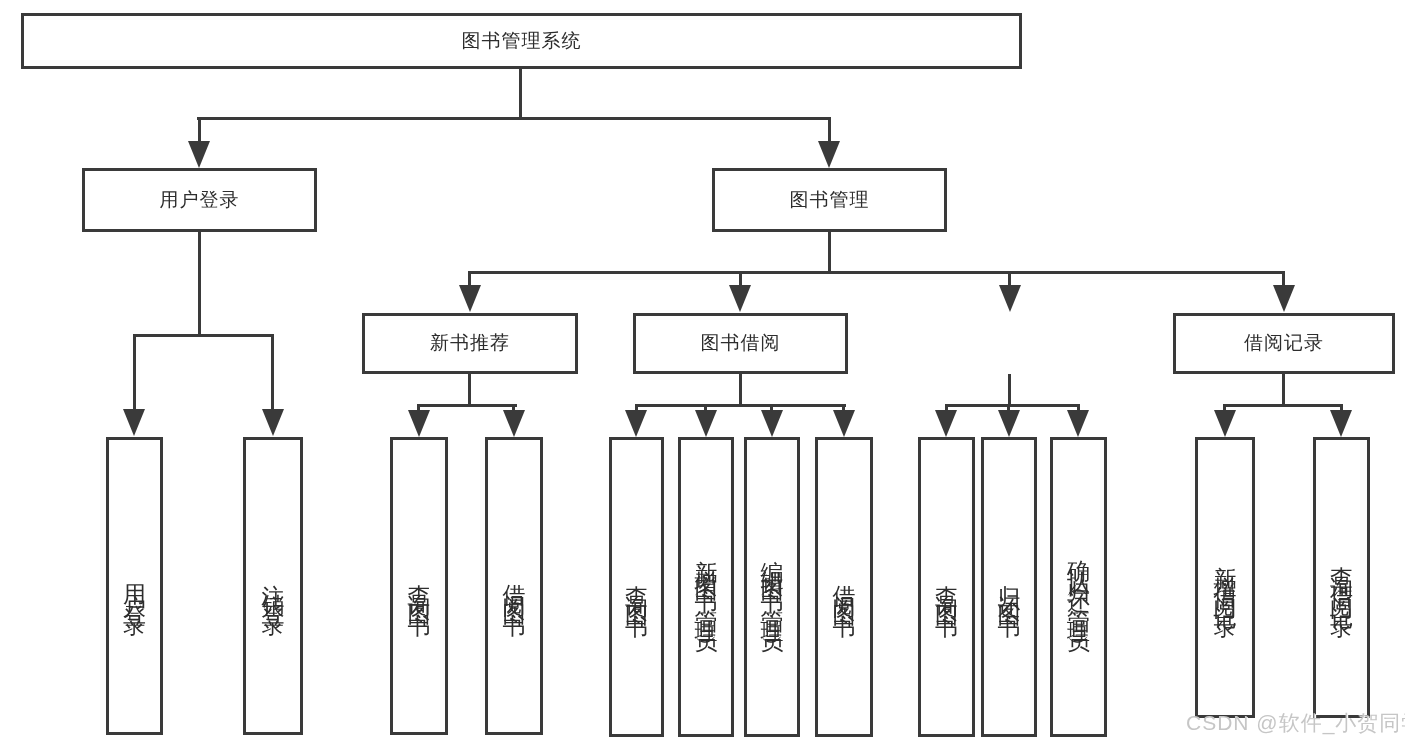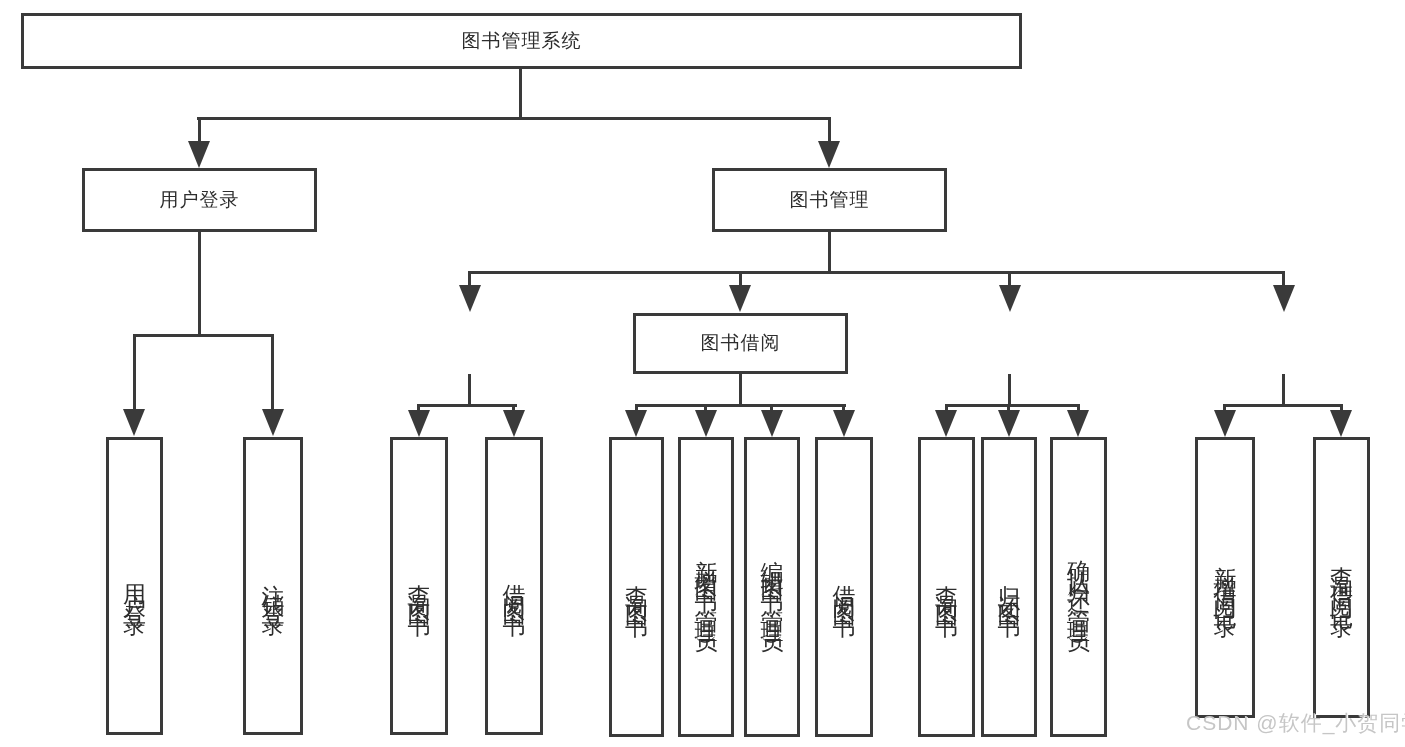--- a/index.html
+++ b/index.html
@@ -113,24 +113,26 @@
   <div class="arr" style="left:1214px;top:410px;"></div>
   <div class="vline" style="left:1340px;top:404px;height:8px;"></div>
   <div class="arr" style="left:1330px;top:410px;"></div>
 
   <div class="node" style="left:21px;top:13px;width:1001px;height:56px;">图书管理系统</div>
 
   <div class="node" style="left:82px;top:168px;width:235px;height:64px;">用户登录</div>
 
   <div class="node" style="left:712px;top:168px;width:235px;height:64px;text-align:right;">图书管理</div>
 
+  <div class="node" style="left:362px;top:313px;width:216px;height:61px;">新书推荐</div>
 
   <div class="node" style="left:633px;top:313px;width:215px;height:61px;">图书借阅</div>
 
 
+  <div class="node" style="left:1173px;top:313px;width:222px;height:61px;">借阅记录</div>
 
   <div class="node v" style="left:106px;top:437px;width:57px;height:298px;">用户登录</div>
 
   <div class="node v" style="left:243px;top:437px;width:60px;height:298px;">注销登录</div>
 
   <div class="node v" style="left:390px;top:437px;width:58px;height:298px;">查询图书</div>
 
   <div class="node v" style="left:485px;top:437px;width:58px;height:298px;">借阅图书</div>
 
   <div class="node v" style="left:609px;top:437px;width:55px;height:300px;">查询图书</div>

